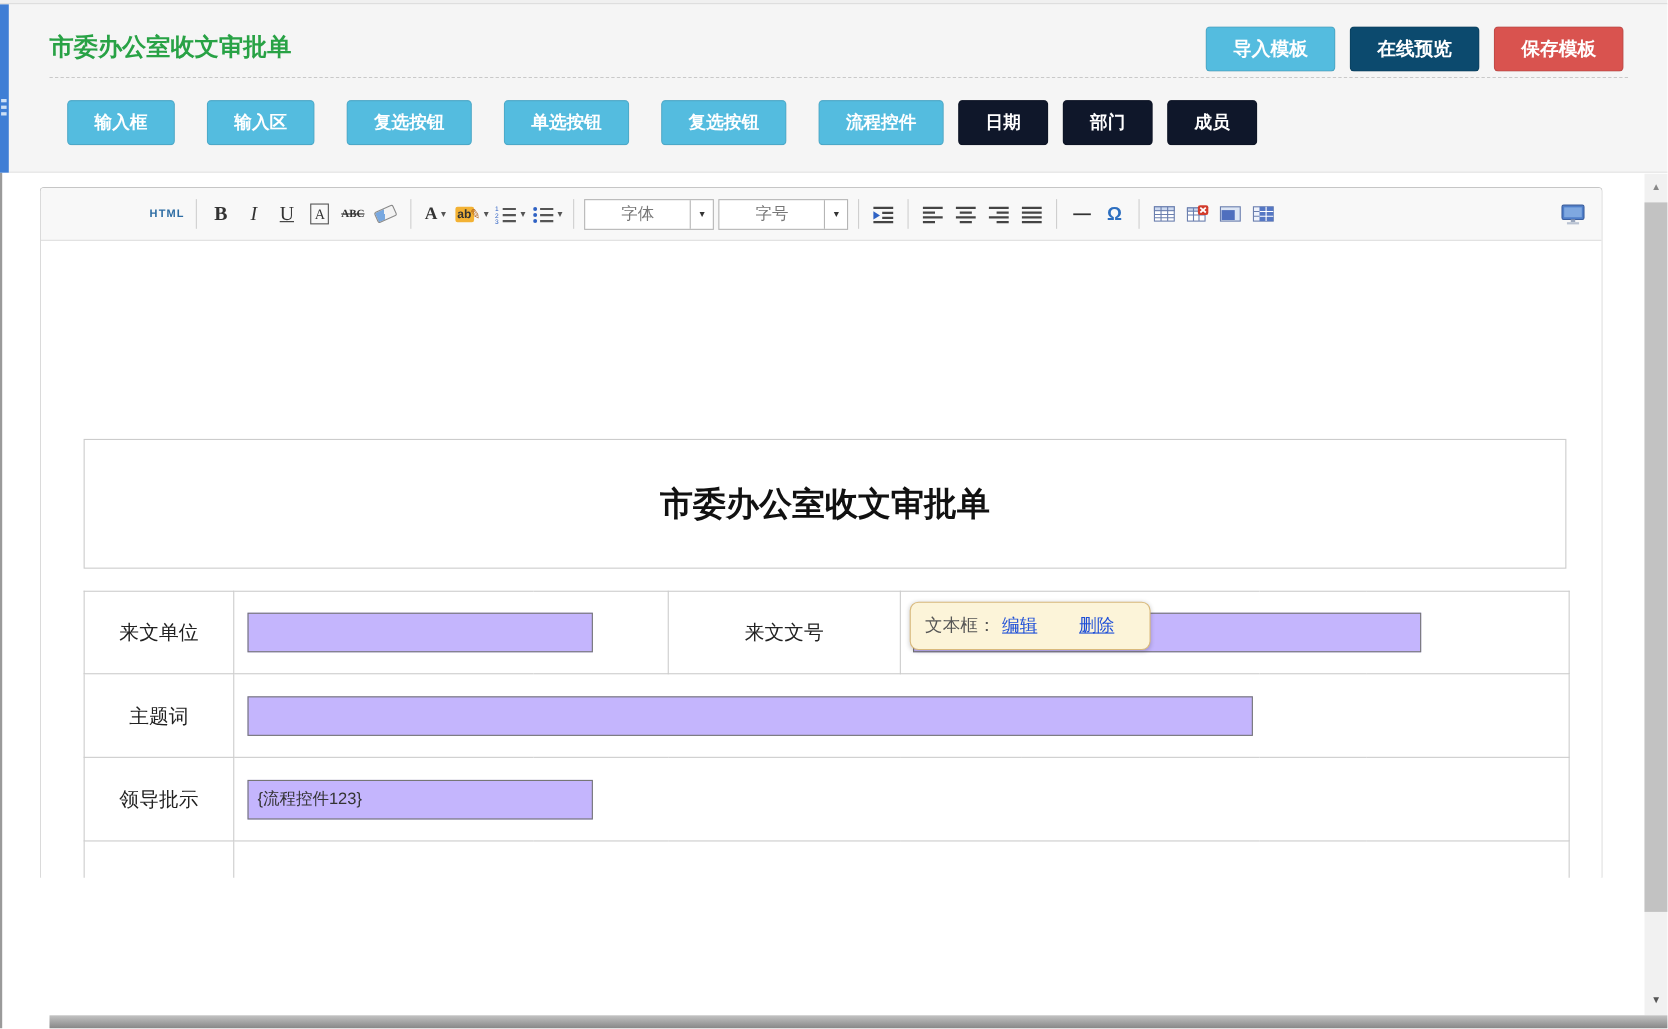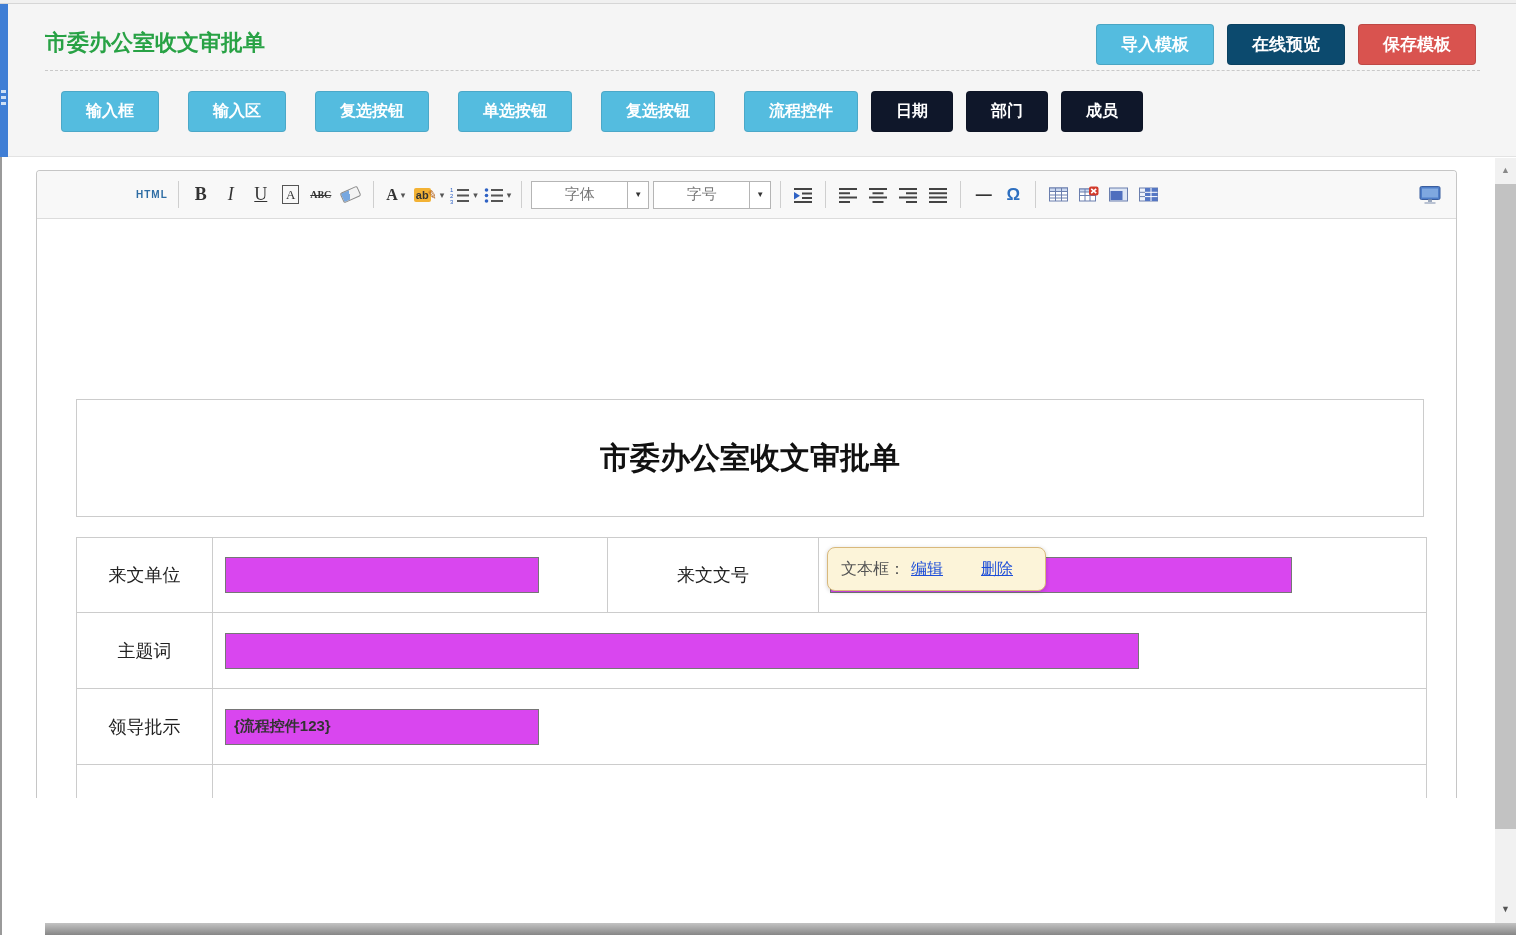--- a/index.html
+++ b/index.html
@@ -53,21 +53,21 @@
   .t-omega { font-size:17px; font-weight:bold; color:#2d6fc0; }
   .tb-right { margin-left:auto; margin-right:14px; }
 
   
   .ed-content { position:relative; height:717px; background:#fff; }
   .form-title-box { position:absolute; left:39px; top:180px; width:1348px; height:118px; border:1px solid #ccc; display:flex; align-items:center; justify-content:center; }
   .form-title { font-size:30px; font-weight:bold; color:#111; }
   table.form { position:absolute; left:39px; top:318px; width:1350px; border-collapse:collapse; table-layout:fixed; }
   table.form td { border:1px solid #ccc; font-size:18px; color:#222; vertical-align:middle; }
   td.lbl { text-align:center; }
-  .inp { height:36px; border:1px solid #767676; border-radius:0; background:#d946ef; font-size:15px; color:#333; padding:0 8px; font-family:inherit;font-weight:bold; }
+  .inp { height:36px; border:1px solid #767676; border-radius:0; background:#c4b5fd; font-size:15px; color:#333; padding:0 8px; font-family:inherit; }
 
   
   .tooltip { position:absolute; left:827px; top:547px; width:219px; height:44px; background:#fcf4d9; border:1px solid #d9b97c; border-radius:8px; box-shadow:0 1px 4px rgba(0,0,0,.18); display:flex; align-items:center; padding:0 13px; z-index:20; font-family:"Liberation Serif","DejaVu Serif",serif; font-size:16px; color:#555; }
   .tooltip a { color:#1d4ed8; text-decoration:underline; cursor:pointer; }
   .tt-edit { margin-left:6px; }
   .tt-del { margin-left:38px; }
 
   
   .vscroll { position:absolute; right:0; top:158px; width:21px; height:765px; background:#f1f1f1; z-index:15; }
   .vs-up { position:absolute; top:4px; left:0; width:21px; height:16px; text-align:center; font-size:9px; color:#888; line-height:16px; cursor:pointer; }

